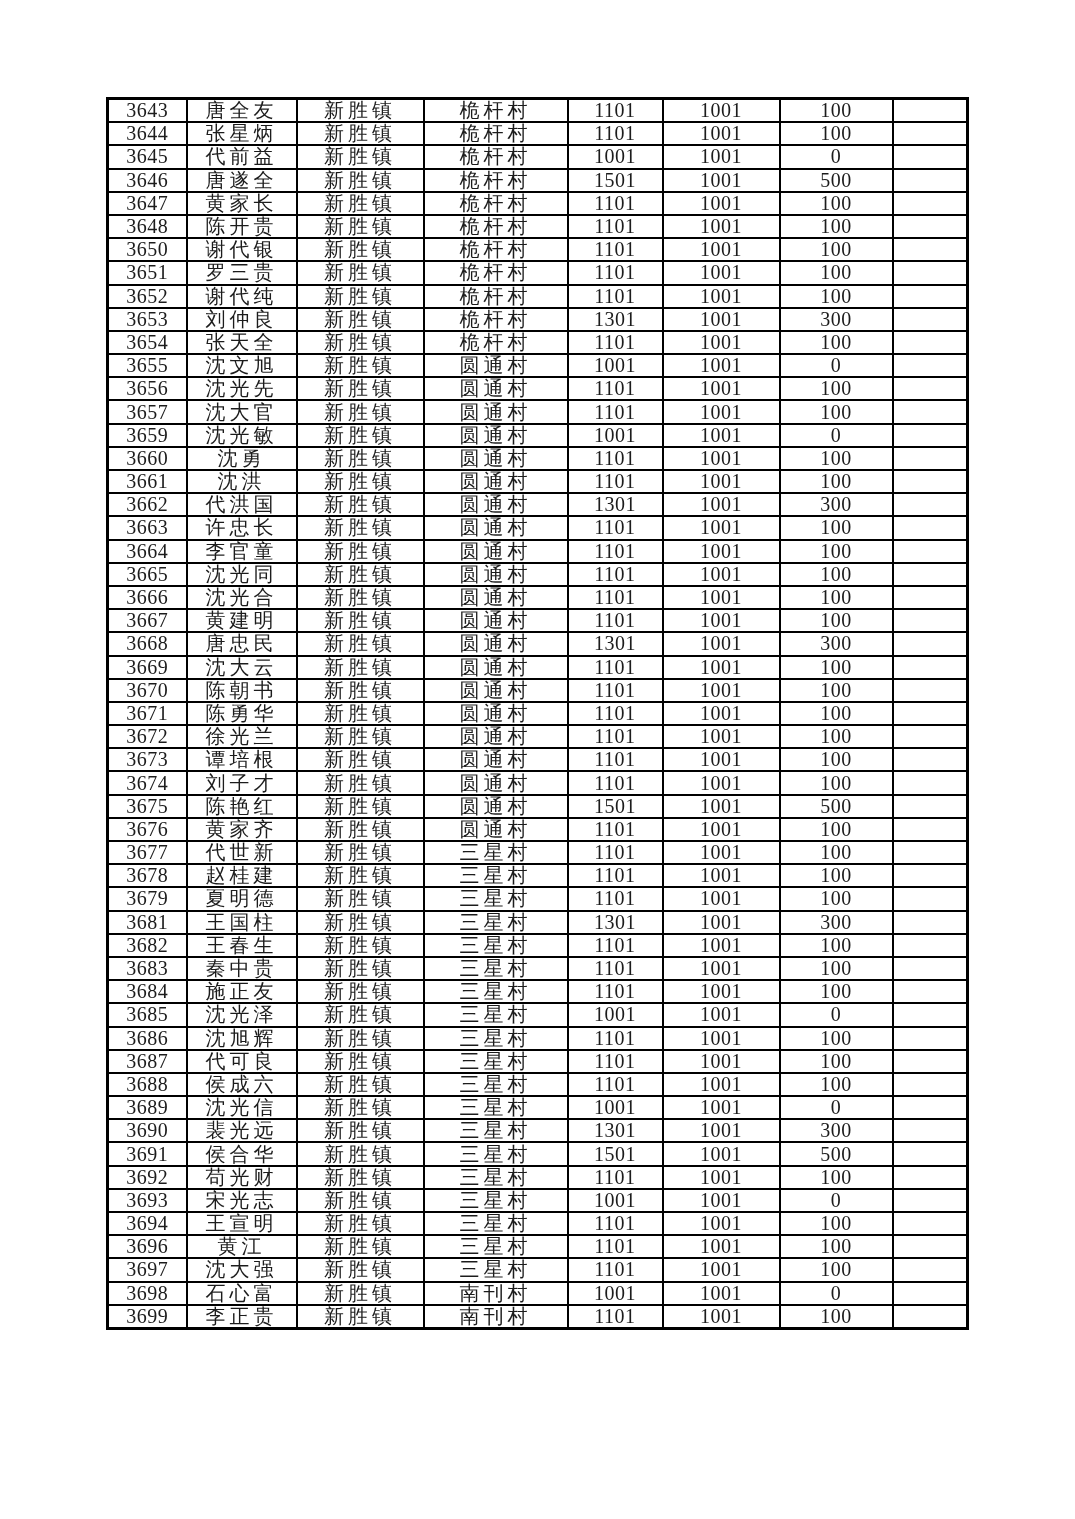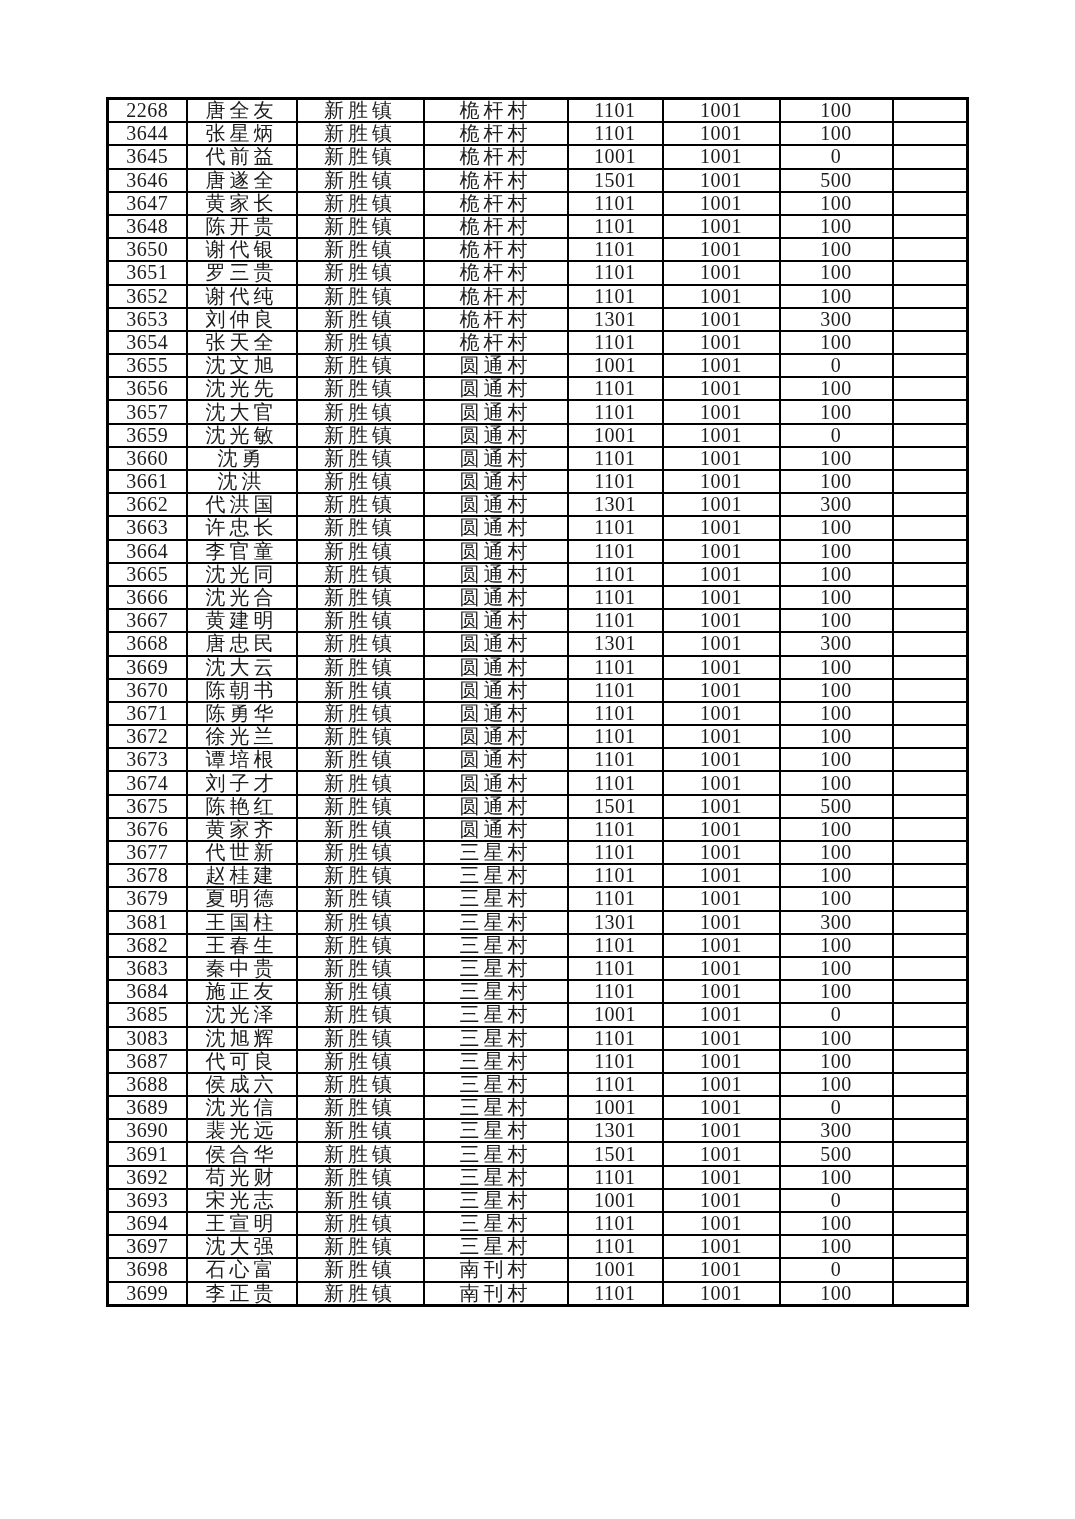--- a/index.html
+++ b/index.html
@@ -63,21 +63,21 @@
         <col class="c1">
         <col class="c2">
         <col class="c3">
       <col class="c4">
         <col class="c5">
         <col class="c6">
         <col class="c7">
     </colgroup>
     <tbody>
         <tr>
-          <td class="num">2268</td>
+          <td class="num">3643</td>
           <td class="zh">唐全友</td>
           <td class="zh">新胜镇</td>
           <td class="zh">桅杆村</td>
           <td class="num">1101</td>
           <td class="num">1001</td>
           <td class="num">100</td>
           <td class="num"></td>
         </tr>
         <tr>
           <td class="num">3644</td>
@@ -463,21 +463,21 @@
           <td class="num">3685</td>
           <td class="zh">沈光泽</td>
           <td class="zh">新胜镇</td>
           <td class="zh">三星村</td>
           <td class="num">1001</td>
           <td class="num">1001</td>
           <td class="num">0</td>
           <td class="num"></td>
         </tr>
         <tr>
-          <td class="num">3083</td>
+          <td class="num">3686</td>
           <td class="zh">沈旭辉</td>
           <td class="zh">新胜镇</td>
           <td class="zh">三星村</td>
           <td class="num">1101</td>
           <td class="num">1001</td>
           <td class="num">100</td>
           <td class="num"></td>
         </tr>
         <tr>
           <td class="num">3687</td>
@@ -545,20 +545,30 @@
           <td class="zh">新胜镇</td>
           <td class="zh">三星村</td>
           <td class="num">1001</td>
           <td class="num">1001</td>
           <td class="num">0</td>
           <td class="num"></td>
         </tr>
         <tr>
           <td class="num">3694</td>
           <td class="zh">王宣明</td>
+          <td class="zh">新胜镇</td>
+          <td class="zh">三星村</td>
+          <td class="num">1101</td>
+          <td class="num">1001</td>
+          <td class="num">100</td>
+          <td class="num"></td>
+        </tr>
+        <tr>
+          <td class="num">3696</td>
+          <td class="zh">黄江</td>
           <td class="zh">新胜镇</td>
           <td class="zh">三星村</td>
           <td class="num">1101</td>
           <td class="num">1001</td>
           <td class="num">100</td>
           <td class="num"></td>
         </tr>
         <tr>
           <td class="num">3697</td>
           <td class="zh">沈大强</td>

